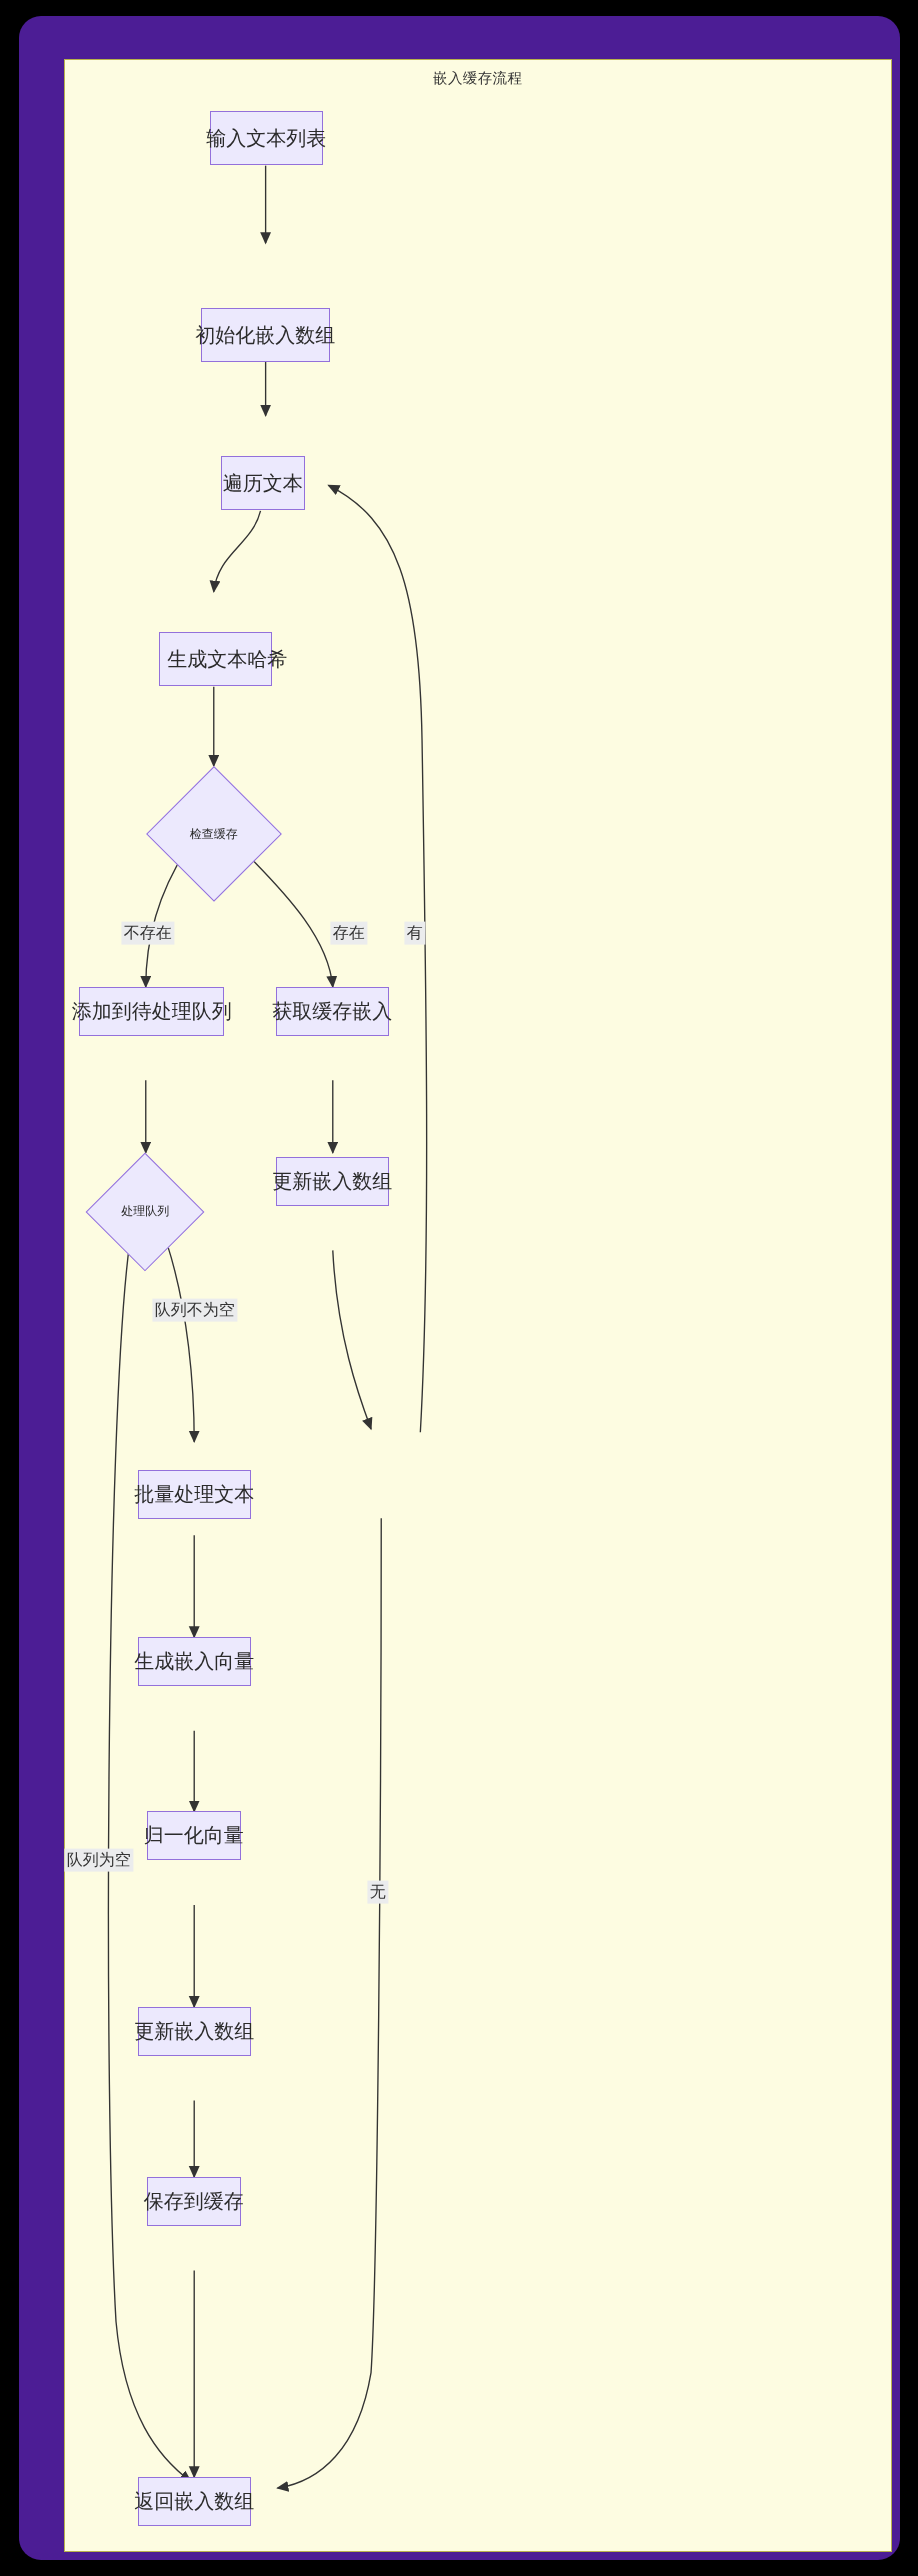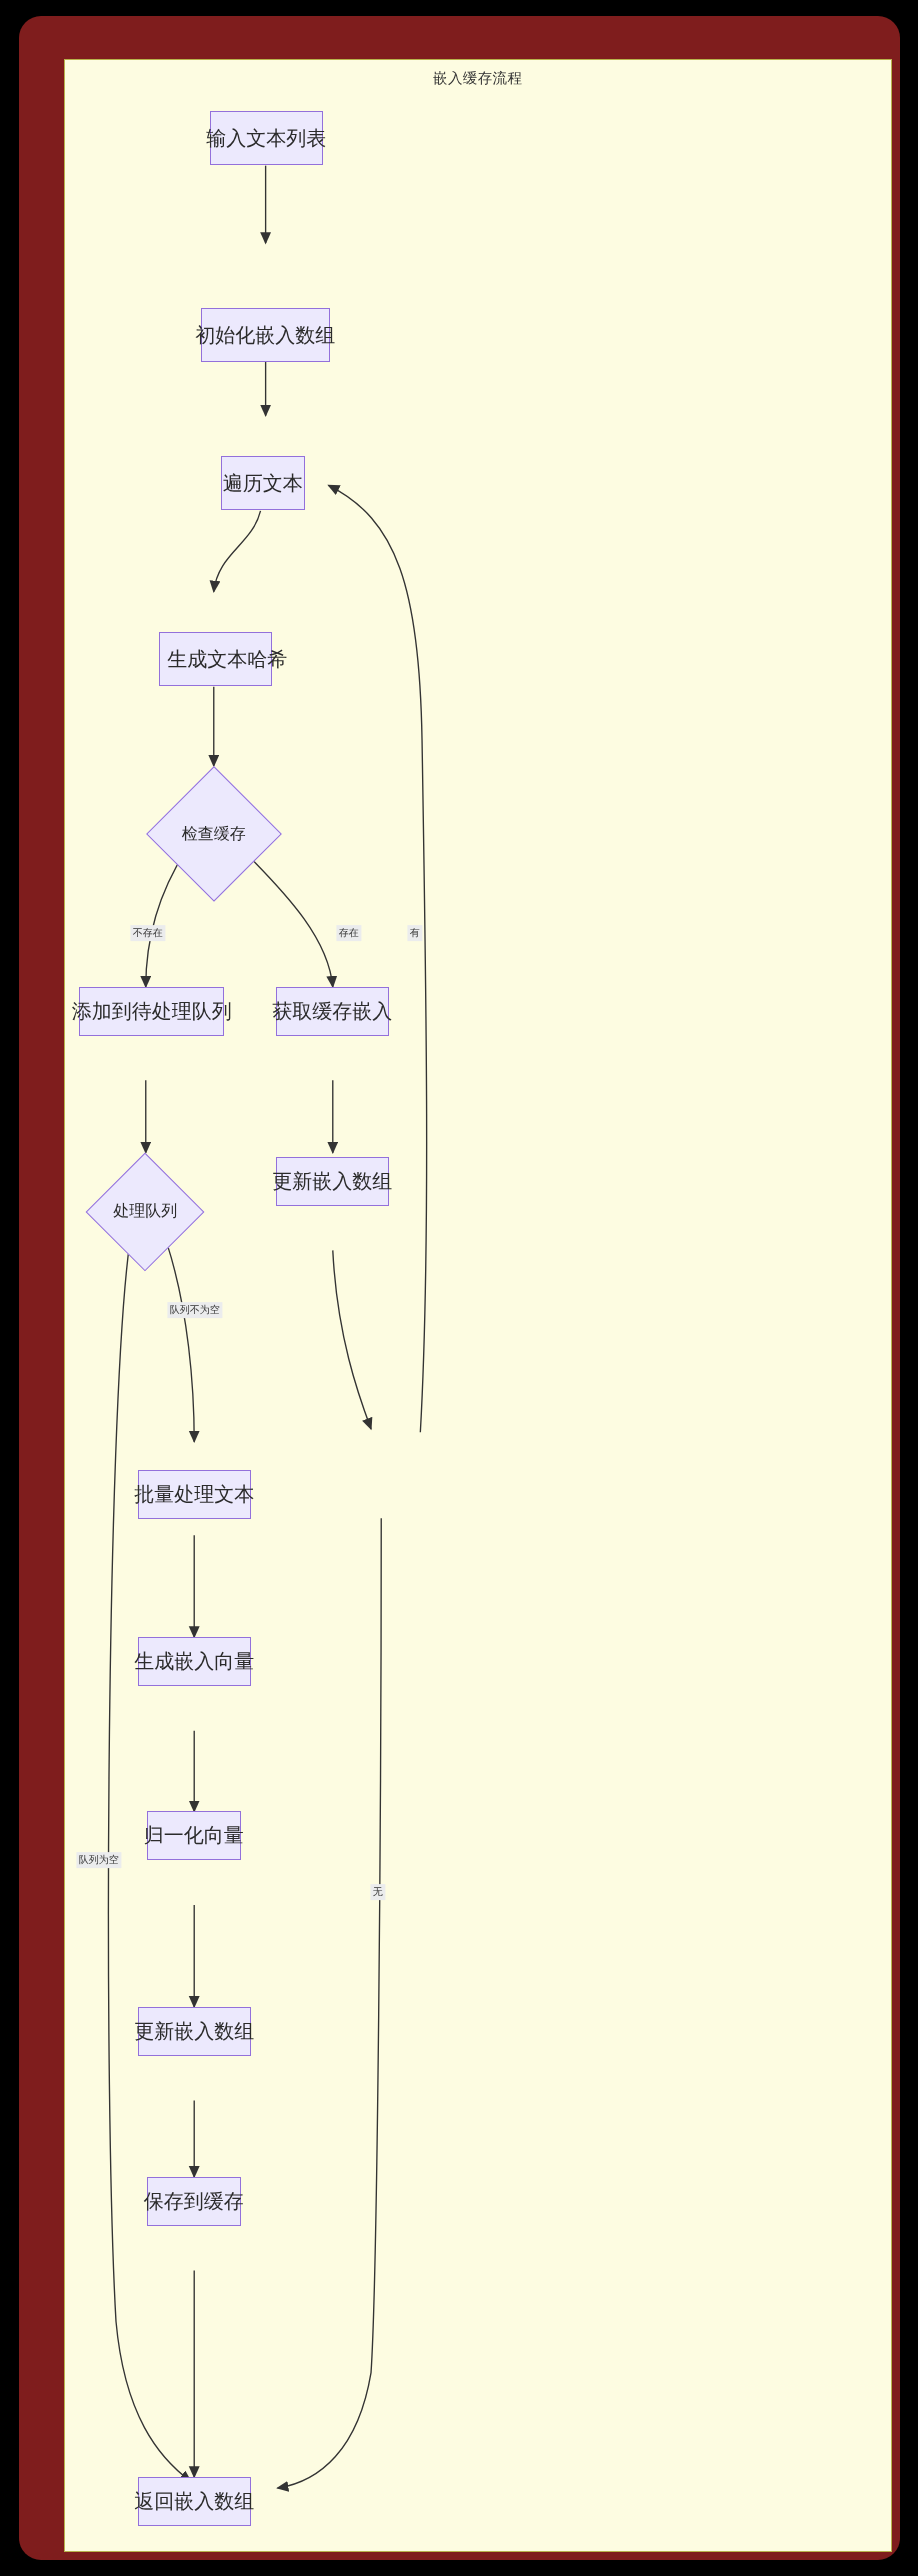--- a/index.html
+++ b/index.html
@@ -7,21 +7,21 @@
   body{
     width:918px;height:2576px;overflow:hidden;
     font-family:"Liberation Sans","DejaVu Sans",sans-serif;
   }
   #screen{
     position:relative;width:918px;height:2576px;background:#000;
   }
   
   #window{
     position:absolute;left:18.7px;top:16px;width:881px;height:2544px;
-    background:#7f1d1d;border-radius:22px;
+    background:#4c1d95;border-radius:22px;
     box-shadow:0 0 0 0.9px rgba(0,0,0,0.12);
     font-family:Liberation Mono, monospace;
   }
   
   #canvas{
     position:absolute;left:45px;top:43px;width:828px;height:2493px;
     background:#fdfce1;border:0.9px solid #b7b24c;
     box-sizing:border-box;
   }
   #diagram{position:absolute;inset:0;}
@@ -34,34 +34,34 @@
 
   .node{
     position:absolute;box-sizing:border-box;
     background:#ece9fd;border:1.4px solid #9370db;
     display:flex;align-items:center;justify-content:center;
     font-size:20px;color:#2b2b2b;white-space:nowrap;
   }
   .decision{
     position:absolute;box-sizing:border-box;
     display:flex;align-items:center;justify-content:center;
-    font-size:16px;color:#2b2b2b;white-space:nowrap;
+    font-size:12px;color:#2b2b2b;white-space:nowrap;
     background:transparent;border:none;
   }
   .decision .dshape{
     position:absolute;left:50%;top:50%;
     width:70.7%;height:70.7%;
     transform:translate(-50%,-50%) rotate(45deg);
     background:#ece9fd;border:1.4px solid #9370db;
     box-sizing:border-box;
   }
   .decision .dlabel{position:relative;z-index:2;}
 
   .edge-label{
-    position:absolute;font-size:10px;color:#333;
+    position:absolute;font-size:16px;color:#333;
     background:#ebeced;padding:0.9px 2.6px;white-space:nowrap;
     transform:translate(-50%,-50%);
   }
 </style>
 </head>
 <body>
 
 <div id="screen">
   <div id="window">
     <div id="canvas">

